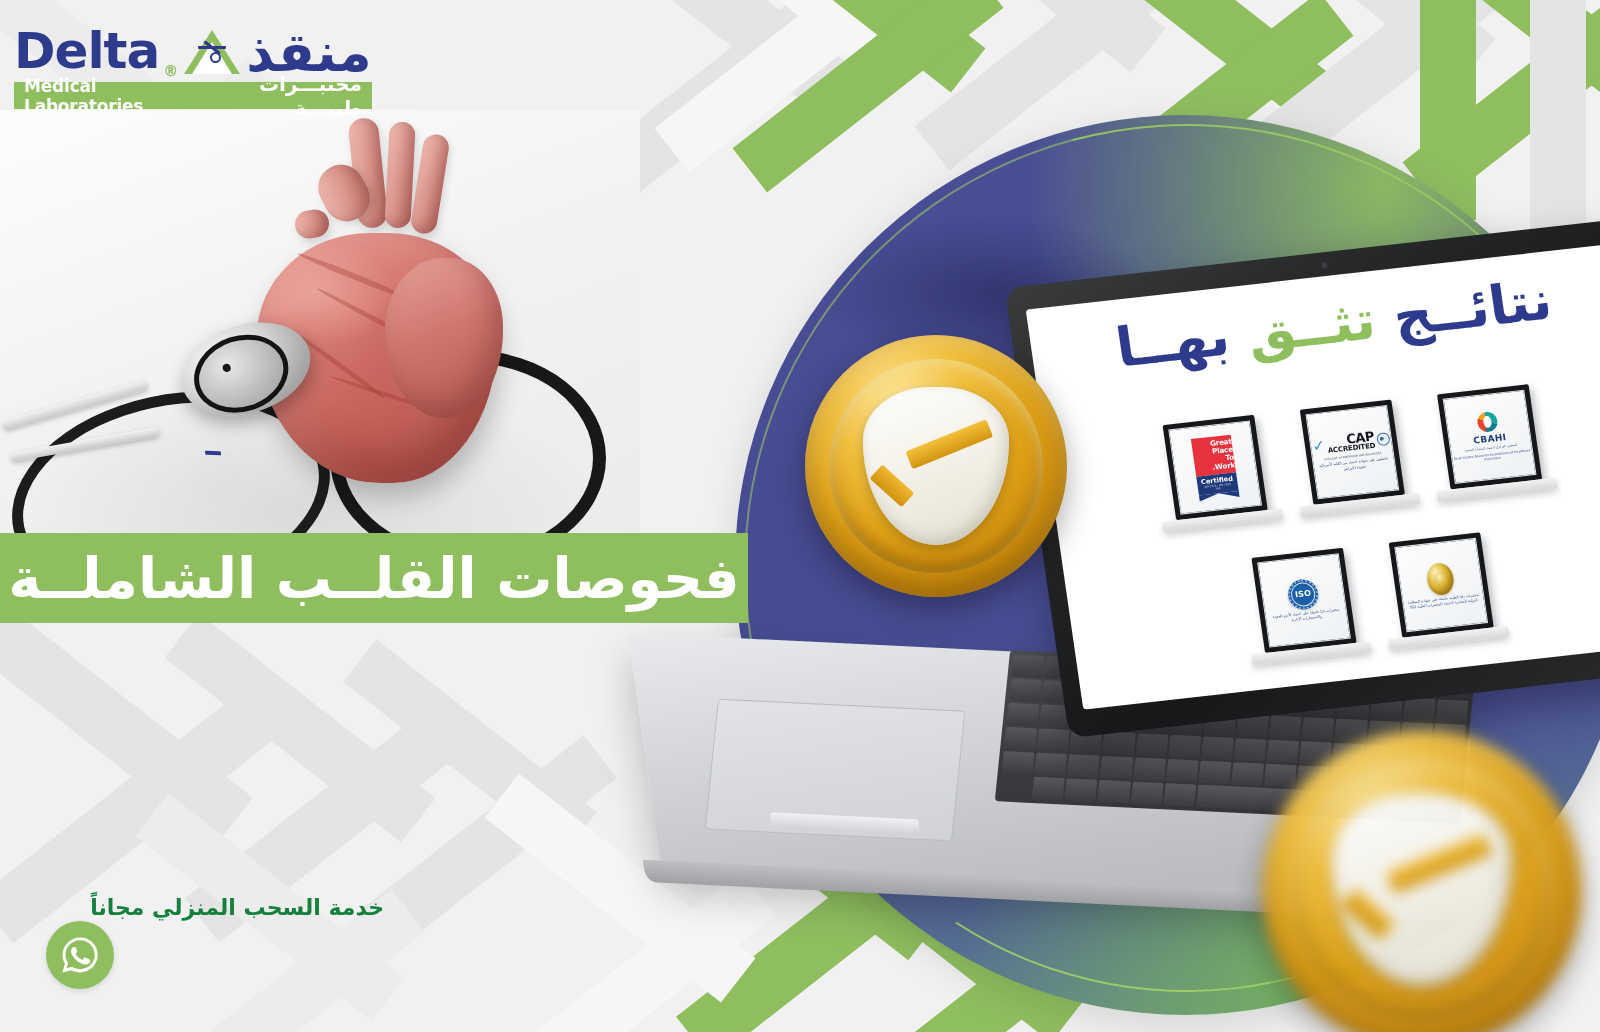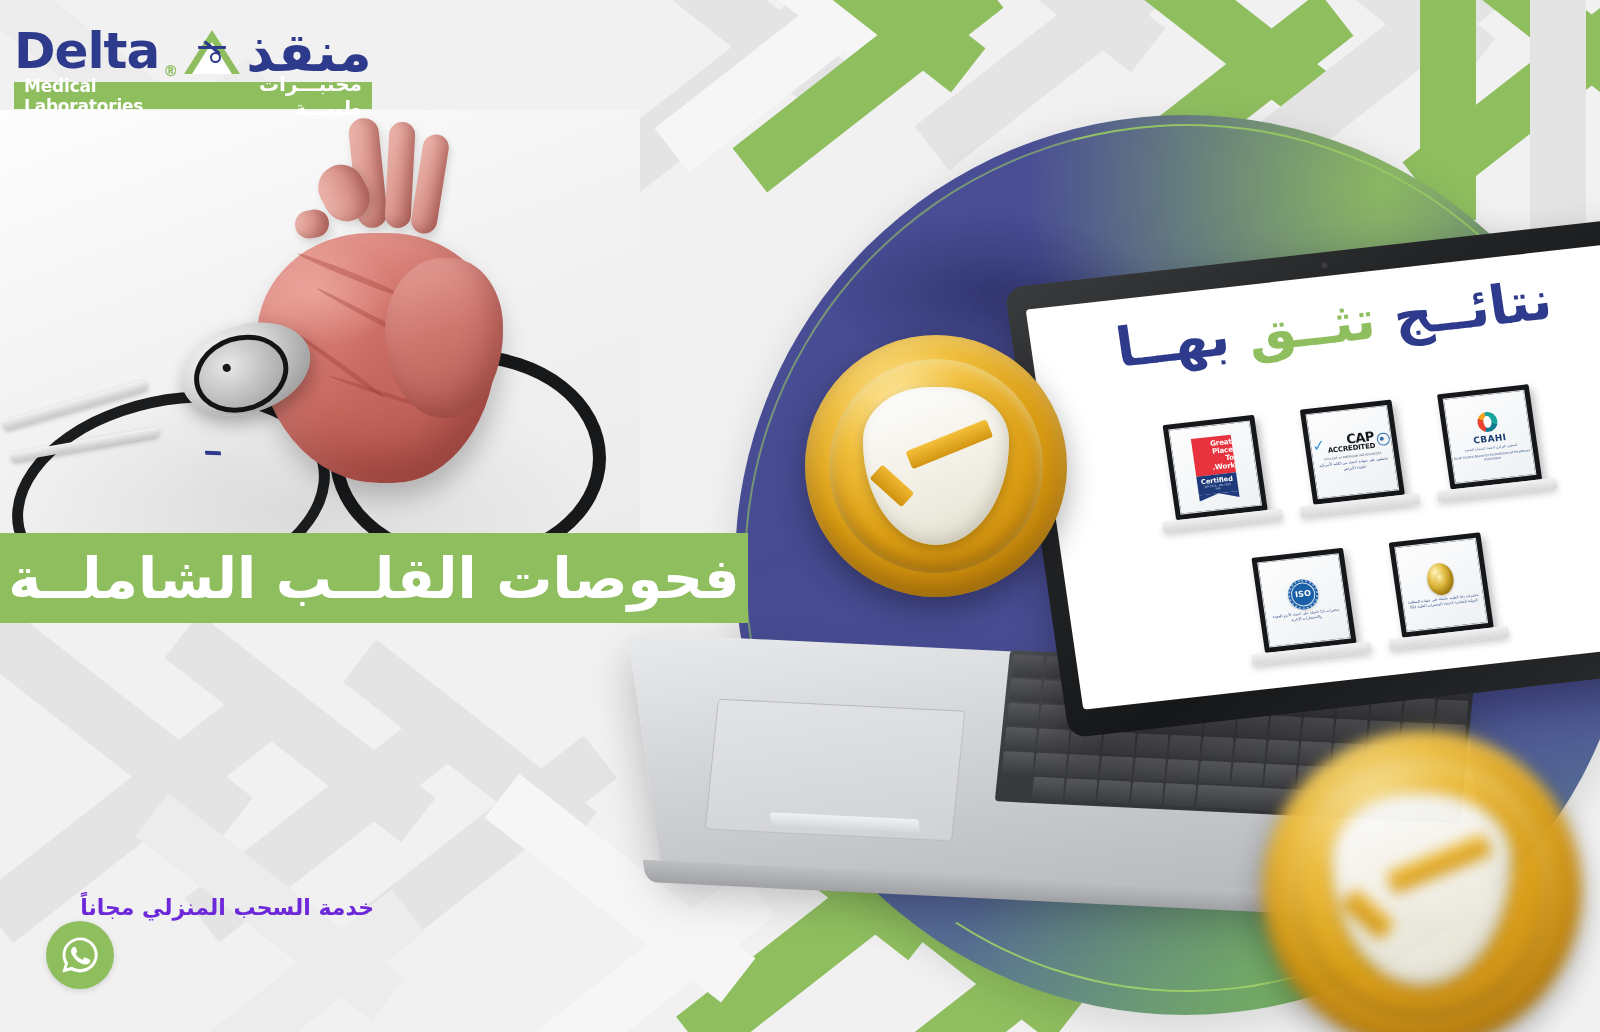--- a/index.html
+++ b/index.html
@@ -313,21 +313,21 @@
   }
   .subhead{
     position:absolute;left:0;top:625px;width:730px;height:56px;
     display:flex;align-items:center;justify-content:flex-end;padding-left:16px;box-sizing:border-box;
     color:#2e3b8c;font-size:32px;font-weight:700;direction:rtl;white-space:nowrap;
   }
 
   
   .contact{position:absolute;left:30px;top:895px;width:360px;height:110px;}
   .contact-label{
-    position:absolute;right:16px;top:0;color:#6d28d9;font-size:22px;font-weight:700;direction:rtl;white-space:nowrap;
+    position:absolute;right:6px;top:0;color:#15803d;font-size:22px;font-weight:700;direction:rtl;white-space:nowrap;
   }
   .phone-pill{
     position:absolute;left:40px;top:34px;width:310px;height:52px;background:#3c4390;border-radius:26px;
     display:flex;align-items:center;justify-content:center;
   }
   .phone-num{color:#fff;font-size:37px;font-weight:700;letter-spacing:1px;direction:ltr;padding-left:38px;}
   .wa{
     position:absolute;left:16px;top:26px;width:68px;height:68px;border-radius:50%;background:#8FBE5F;
     display:flex;align-items:center;justify-content:center;box-shadow:0 2px 6px rgba(0,0,0,.12);
   }

